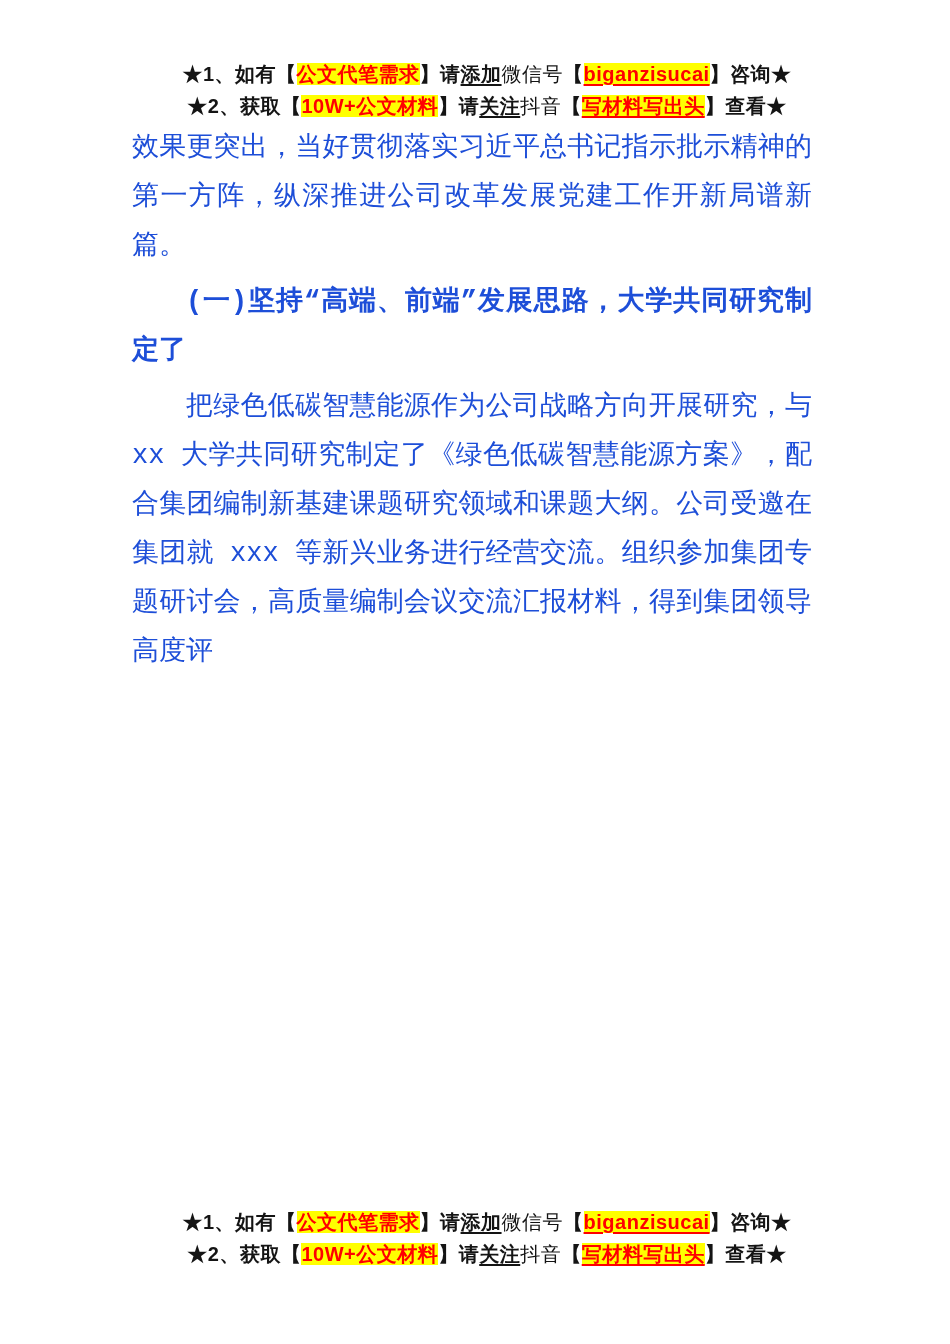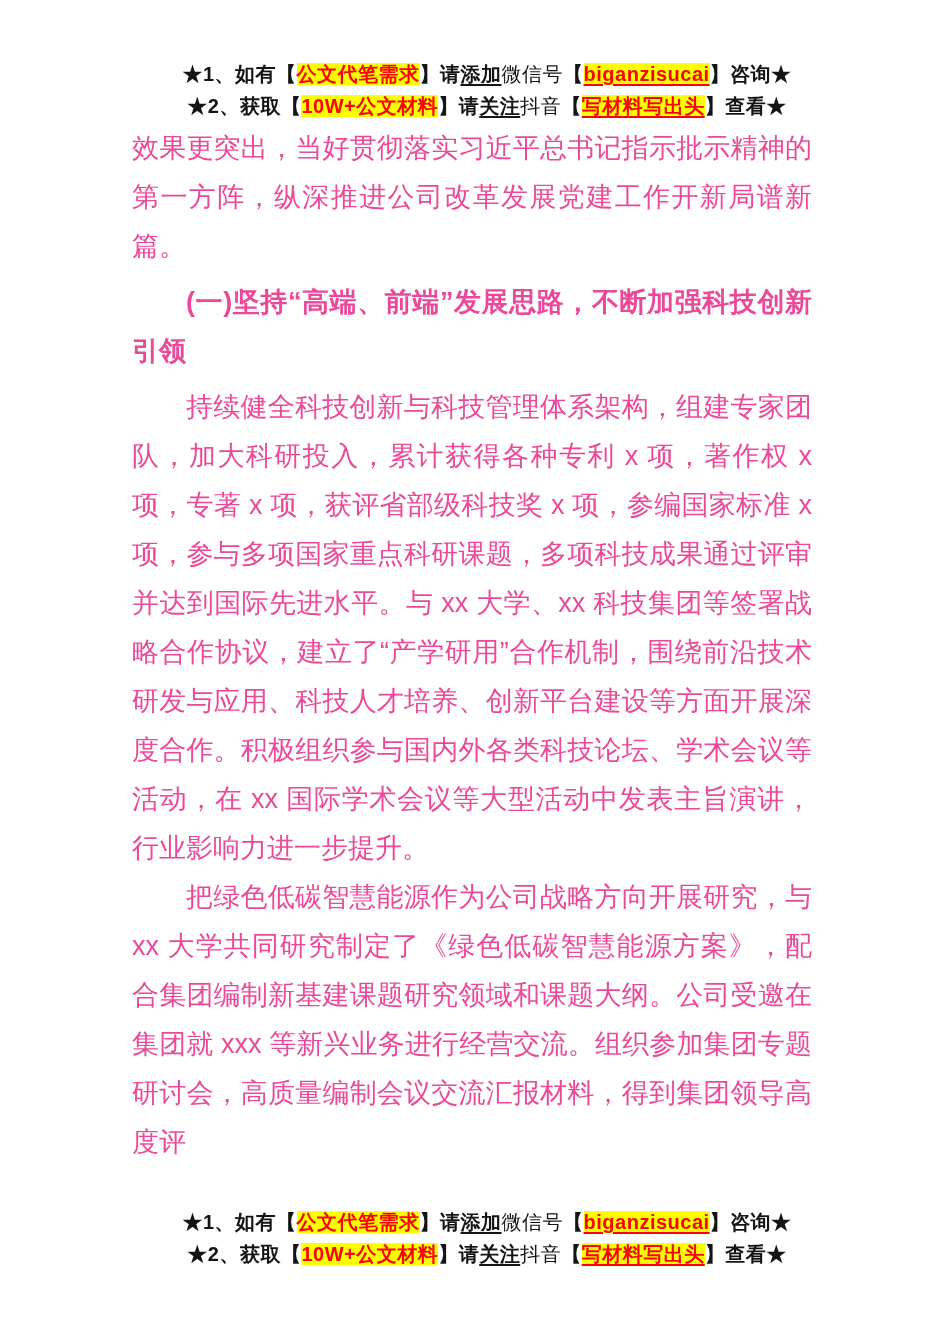--- a/index.html
+++ b/index.html
@@ -44,21 +44,22 @@
   
   .doc-body {
     position: absolute;
     left: 132px;
     top: 124px;
     width: 680px;
     font-size: 27px;
     line-height: 49px;
     text-align: justify;
     text-justify: inter-ideograph;
-    color: #ec4899;
+    color: #1d4ed8;
+    font-family: Liberation Mono, monospace;
   }
   .para { margin: 0; text-indent: 2em; font-weight: 400; }
   .para.no-indent { text-indent: 0; }
   .heading { margin: 7px 0; font-weight: 700; text-indent: 2em; }
 </style>
 </head>
 <body>
 
 <div class="page">
 
@@ -66,22 +67,21 @@
     <div class="notice-line">
       <span>★1、如有【</span><span class="hl red">公文代笔需求</span><span>】请</span><span class="u">添加</span><span class="light">微信号</span><span>【</span><span class="hl red u-red">biganzisucai</span><span>】咨询★</span>
     </div>
     <div class="notice-line">
       <span>★2、获取【</span><span class="hl red">10W+公文材料</span><span>】请</span><span class="u">关注</span><span class="light">抖音</span><span>【</span><span class="hl red u-red">写材料写出头</span><span>】查看★</span>
     </div>
   </div>
 
   <div class="doc-body">
     <p class="para no-indent">效果更突出，当好贯彻落实习近平总书记指示批示精神的第一方阵，纵深推进公司改革发展党建工作开新局谱新篇。</p>
-    <p class="heading">(一)坚持“高端、前端”发展思路，不断加强科技创新引领</p>
-    <p class="para">持续健全科技创新与科技管理体系架构，组建专家团队，加大科研投入，累计获得各种专利 x 项，著作权 x 项，专著 x 项，获评省部级科技奖 x 项，参编国家标准 x 项，参与多项国家重点科研课题，多项科技成果通过评审并达到国际先进水平。与 xx 大学、xx 科技集团等签署战略合作协议，建立了“产学研用”合作机制，围绕前沿技术研发与应用、科技人才培养、创新平台建设等方面开展深度合作。积极组织参与国内外各类科技论坛、学术会议等活动，在 xx 国际学术会议等大型活动中发表主旨演讲，行业影响力进一步提升。</p>
+    <p class="heading">(一)坚持“高端、前端”发展思路，大学共同研究制定了</p>
     <p class="para">把绿色低碳智慧能源作为公司战略方向开展研究，与 xx 大学共同研究制定了《绿色低碳智慧能源方案》，配合集团编制新基建课题研究领域和课题大纲。公司受邀在集团就 xxx 等新兴业务进行经营交流。组织参加集团专题研讨会，高质量编制会议交流汇报材料，得到集团领导高度评</p>
   </div>
 
   <div class="notice notice-footer">
     <div class="notice-line">
       <span>★1、如有【</span><span class="hl red">公文代笔需求</span><span>】请</span><span class="u">添加</span><span class="light">微信号</span><span>【</span><span class="hl red u-red">biganzisucai</span><span>】咨询★</span>
     </div>
     <div class="notice-line">
       <span>★2、获取【</span><span class="hl red">10W+公文材料</span><span>】请</span><span class="u">关注</span><span class="light">抖音</span><span>【</span><span class="hl red u-red">写材料写出头</span><span>】查看★</span>
     </div>

